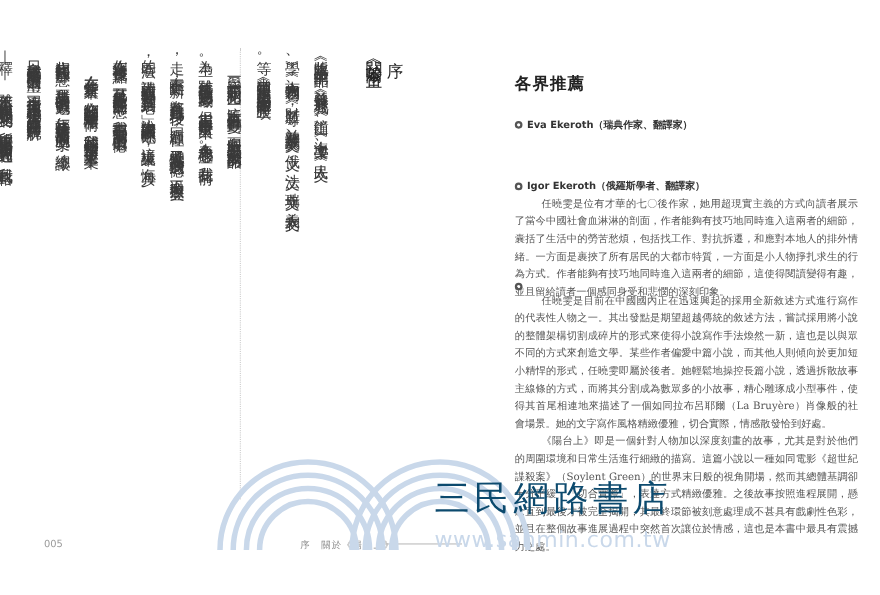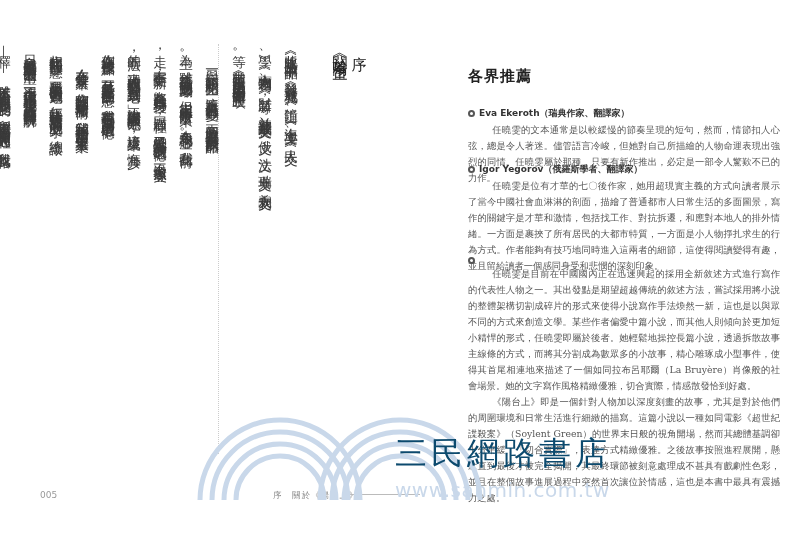--- a/index.html
+++ b/index.html
@@ -78,29 +78,28 @@
 </div>
 
 <div class="page page-right">
   <div class="rh-title">各界推薦</div>
 
   <div class="rec" style="top:107px;">
     <div class="name">
       <span class="bullet"></span>
       <span>Eva Ekeroth（瑞典作家、翻譯家）</span>
     </div>
-    <p>任曉雯的文本通常是以較緩慢的節奏呈現的短句，然而，情節扣人心弦，總是令人著迷。儘管語言冷峻，但她對自己所描繪的人物命運表現出強烈的同情。任曉雯屬於那種，只要有新作推出，必定是一部令人驚歎不已的力作。</p>
   </div>
 
   <div class="rec" style="top:163px;">
     <div class="name">
       <span class="bullet"></span>
-      <span>Igor Yegorov（俄羅斯學者、翻譯家）</span>
+      <span>Igor Ekeroth（俄羅斯學者、翻譯家）</span>
     </div>
-    <p>任曉雯是位有才華的七〇後作家，她用超現實主義的方式向讀者展示了當今中國社會血淋淋的剖面，描繪了普通都市人日常生活的多面圖景，寫作的關鍵字是才華和激情，包括找工作、對抗拆遷，和應對本地人的排外情緒。一方面是裹挾了所有居民的大都市特質，一方面是小人物掙扎求生的行為方式。作者能夠有技巧地同時進入這兩者的細節，這使得閱讀變得有趣，並且留給讀者一個感同身受和悲憫的深刻印象。</p>
+    <p>任曉雯是位有才華的七〇後作家，她用超現實主義的方式向讀者展示了當今中國社會血淋淋的剖面，作者能夠有技巧地同時進入這兩者的細節，囊括了生活中的勞苦愁煩，包括找工作、對抗拆遷，和應對本地人的排外情緒。一方面是裹挾了所有居民的大都市特質，一方面是小人物掙扎求生的行為方式。作者能夠有技巧地同時進入這兩者的細節，這使得閱讀變得有趣，並且留給讀者一個感同身受和悲憫的深刻印象。</p>
   </div>
 
   <div class="rec" style="top:257px;">
     <div class="name">
       <span class="bullet"></span>
     </div>
     <p>任曉雯是目前在中國國內正在迅速興起的採用全新敘述方式進行寫作的代表性人物之一。其出發點是期望超越傳統的敘述方法，嘗試採用將小說的整體架構切割成碎片的形式來使得小說寫作手法煥然一新，這也是以與眾不同的方式來創造文學。某些作者偏愛中篇小說，而其他人則傾向於更加短小精悍的形式，任曉雯即屬於後者。她輕鬆地操控長篇小說，透過拆散故事主線條的方式，而將其分割成為數眾多的小故事，精心雕琢成小型事件，使得其首尾相連地來描述了一個如同拉布呂耶爾（La Bruyère）肖像般的社會場景。她的文字寫作風格精緻優雅，切合實際，情感散發恰到好處。</p>
     <p>《陽台上》即是一個針對人物加以深度刻畫的故事，尤其是對於他們的周圍環境和日常生活進行細緻的描寫。這篇小說以一種如同電影《超世紀諜殺案》（Soylent Green）的世界末日般的視角開場，然而其總體基調卻十分平緩，「切合實際」，表達方式精緻優雅。之後故事按照進程展開，懸念直到最後才被完全揭開，其最終環節被刻意處理成不甚具有戲劇性色彩，並且在整個故事進展過程中突然首次讓位於情感，這也是本書中最具有震撼力之處。</p>
   </div>
 </div>

